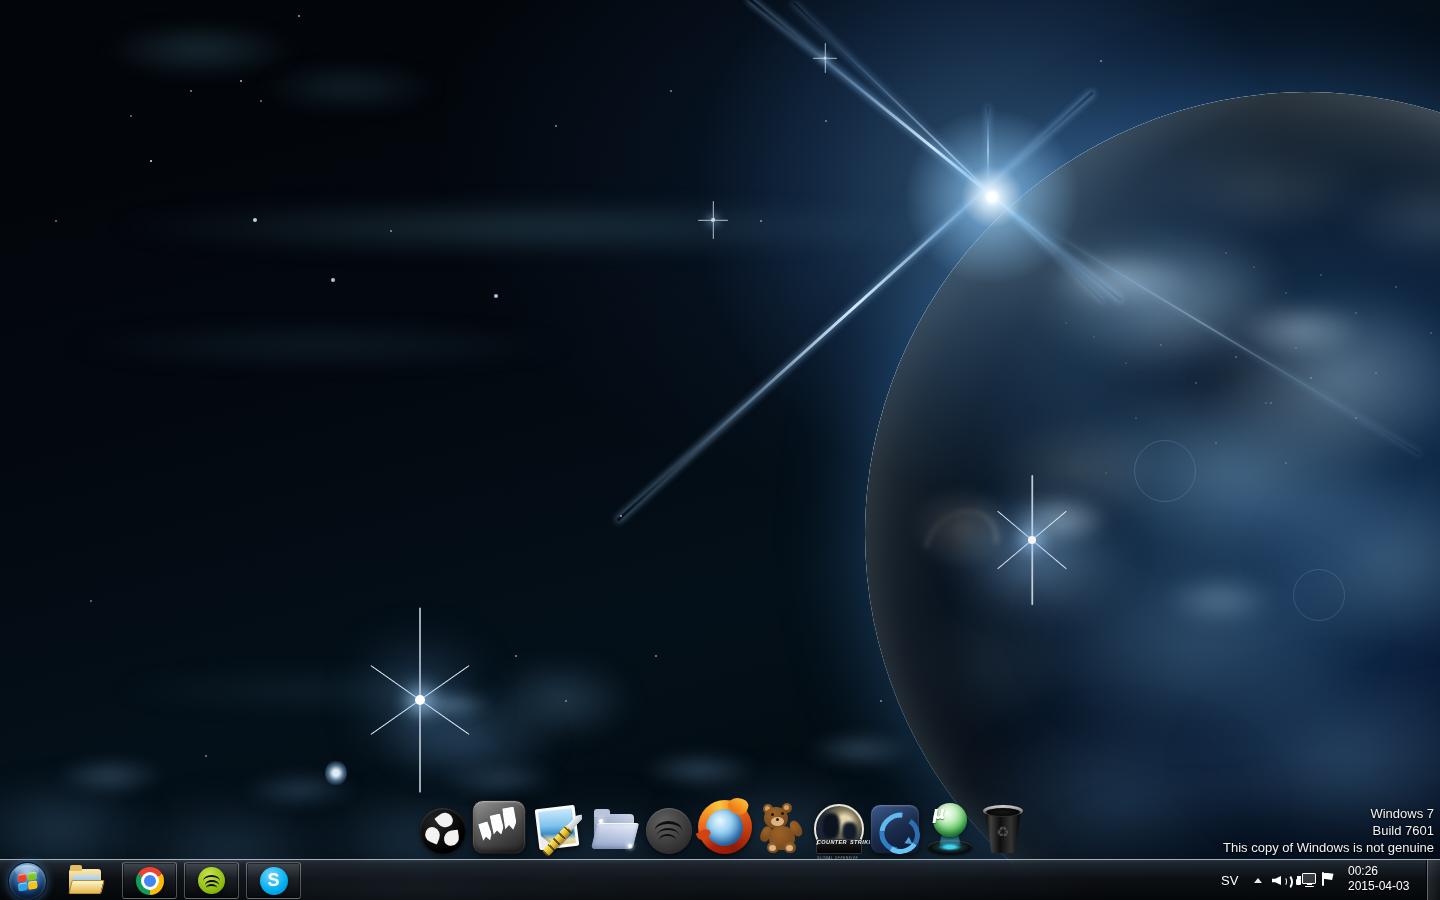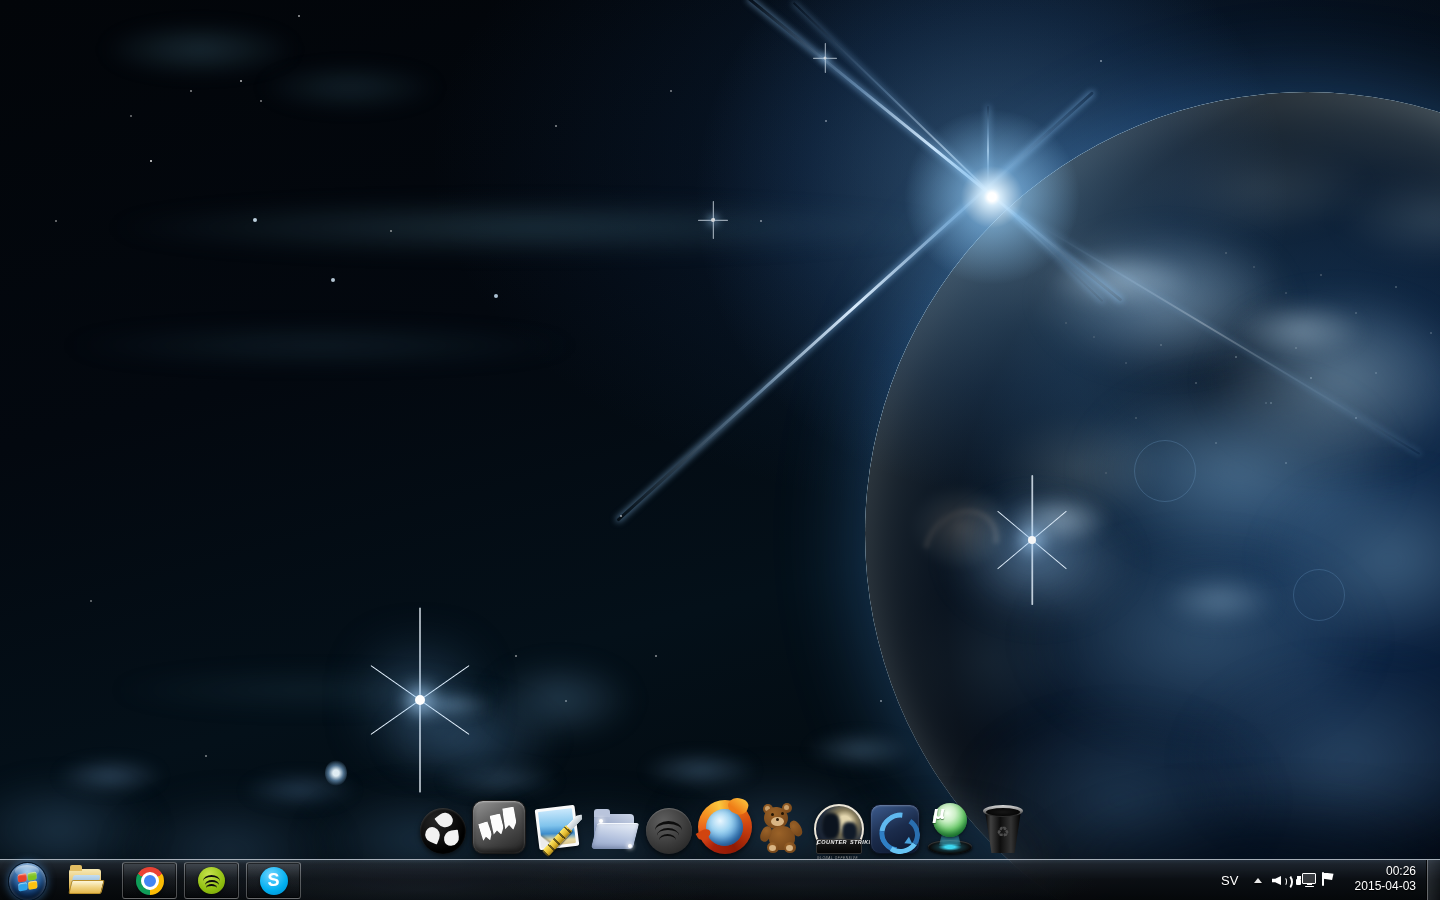--- a/index.html
+++ b/index.html
@@ -239,21 +239,21 @@
   .net-mon{right:0;top:1px;width:12px;height:9px;border:1.5px solid #fff;border-radius:1px;background:rgba(255,255,255,.18);}
   .net-stand{right:4.5px;top:11.5px;width:5px;height:1.5px;background:#fff;}
   .net-base{right:2.5px;top:13.5px;width:9px;height:1.5px;background:#fff;border-radius:1px;}
   .net-plug{left:0;top:7px;width:5px;height:6px;background:#fff;border-radius:1px;}
   .net-pin1{left:1px;top:4px;width:1.5px;height:3px;background:#fff;}
   .net-pin2{left:3px;top:4px;width:1.5px;height:3px;background:#fff;}
   .flg{left:1320px;}
   .flag-pole{left:2px;top:0;width:1.5px;height:14px;background:#fff;border-radius:1px;}
   .flag-cloth{left:3.5px;top:0.5px;width:10px;height:7.5px;background:#fff;
     clip-path:polygon(0 0,100% 18%,86% 100%,0 82%);}
-  .clock{position:absolute;left:1348px;top:4px;width:68px;height:32px;text-align:right;cursor:default;
+  .clock{position:absolute;left:1348px;top:4px;width:68px;height:32px;text-align:left;cursor:default;
     color:#fff;font-size:12px;line-height:15px;text-shadow:0 1px 1px #000;}
   .showdesk{position:absolute;left:1426px;top:0;width:14px;height:41px;cursor:pointer;
     border-left:1px solid rgba(0,0,0,.85);box-shadow:inset 1px 0 0 rgba(255,255,255,.3);
     background:linear-gradient(90deg,rgba(130,140,150,.22),rgba(50,55,60,.18));}
 </style>
 </head>
 <body>
 
 <div class="screen">
 
@@ -359,20 +359,25 @@
       <i style="width:4px;height:4px;border-radius:50%;background:#fff;transform:translate(-50%,-50%);box-shadow:0 0 8px 3px rgba(170,215,255,.7);"></i>
     </div>
     <div class="star6" style="left:825px;top:58px;opacity:.75;">
       <i style="width:1.5px;height:30px;transform:translate(-50%,-50%);"></i>
       <i style="width:1.5px;height:24px;transform:translate(-50%,-50%) rotate(90deg);"></i>
       <i style="width:3px;height:3px;border-radius:50%;background:#fff;transform:translate(-50%,-50%);box-shadow:0 0 7px 3px rgba(170,215,255,.7);"></i>
     </div>
     <div class="flare" style="left:325px;top:760px;width:22px;height:26px;background:radial-gradient(circle,rgba(235,248,255,.95) 0 18%,rgba(150,205,255,.5) 45%,rgba(0,0,0,0) 75%);"></div>
   </div>
 
+  <div class="watermark">
+    <div>Windows 7</div>
+    <div>Build 7601</div>
+    <div>This copy of Windows is not genuine</div>
+  </div>
 
   <div class="dock">
     <div class="dk obs">
       <i class="ob ob1"></i>
         <i class="ob ob2"></i>
         <i class="ob ob3"></i>
     </div>
     <div class="dk sails">
       <i class="sail sl1"></i>
         <i class="sail sl2"></i>

